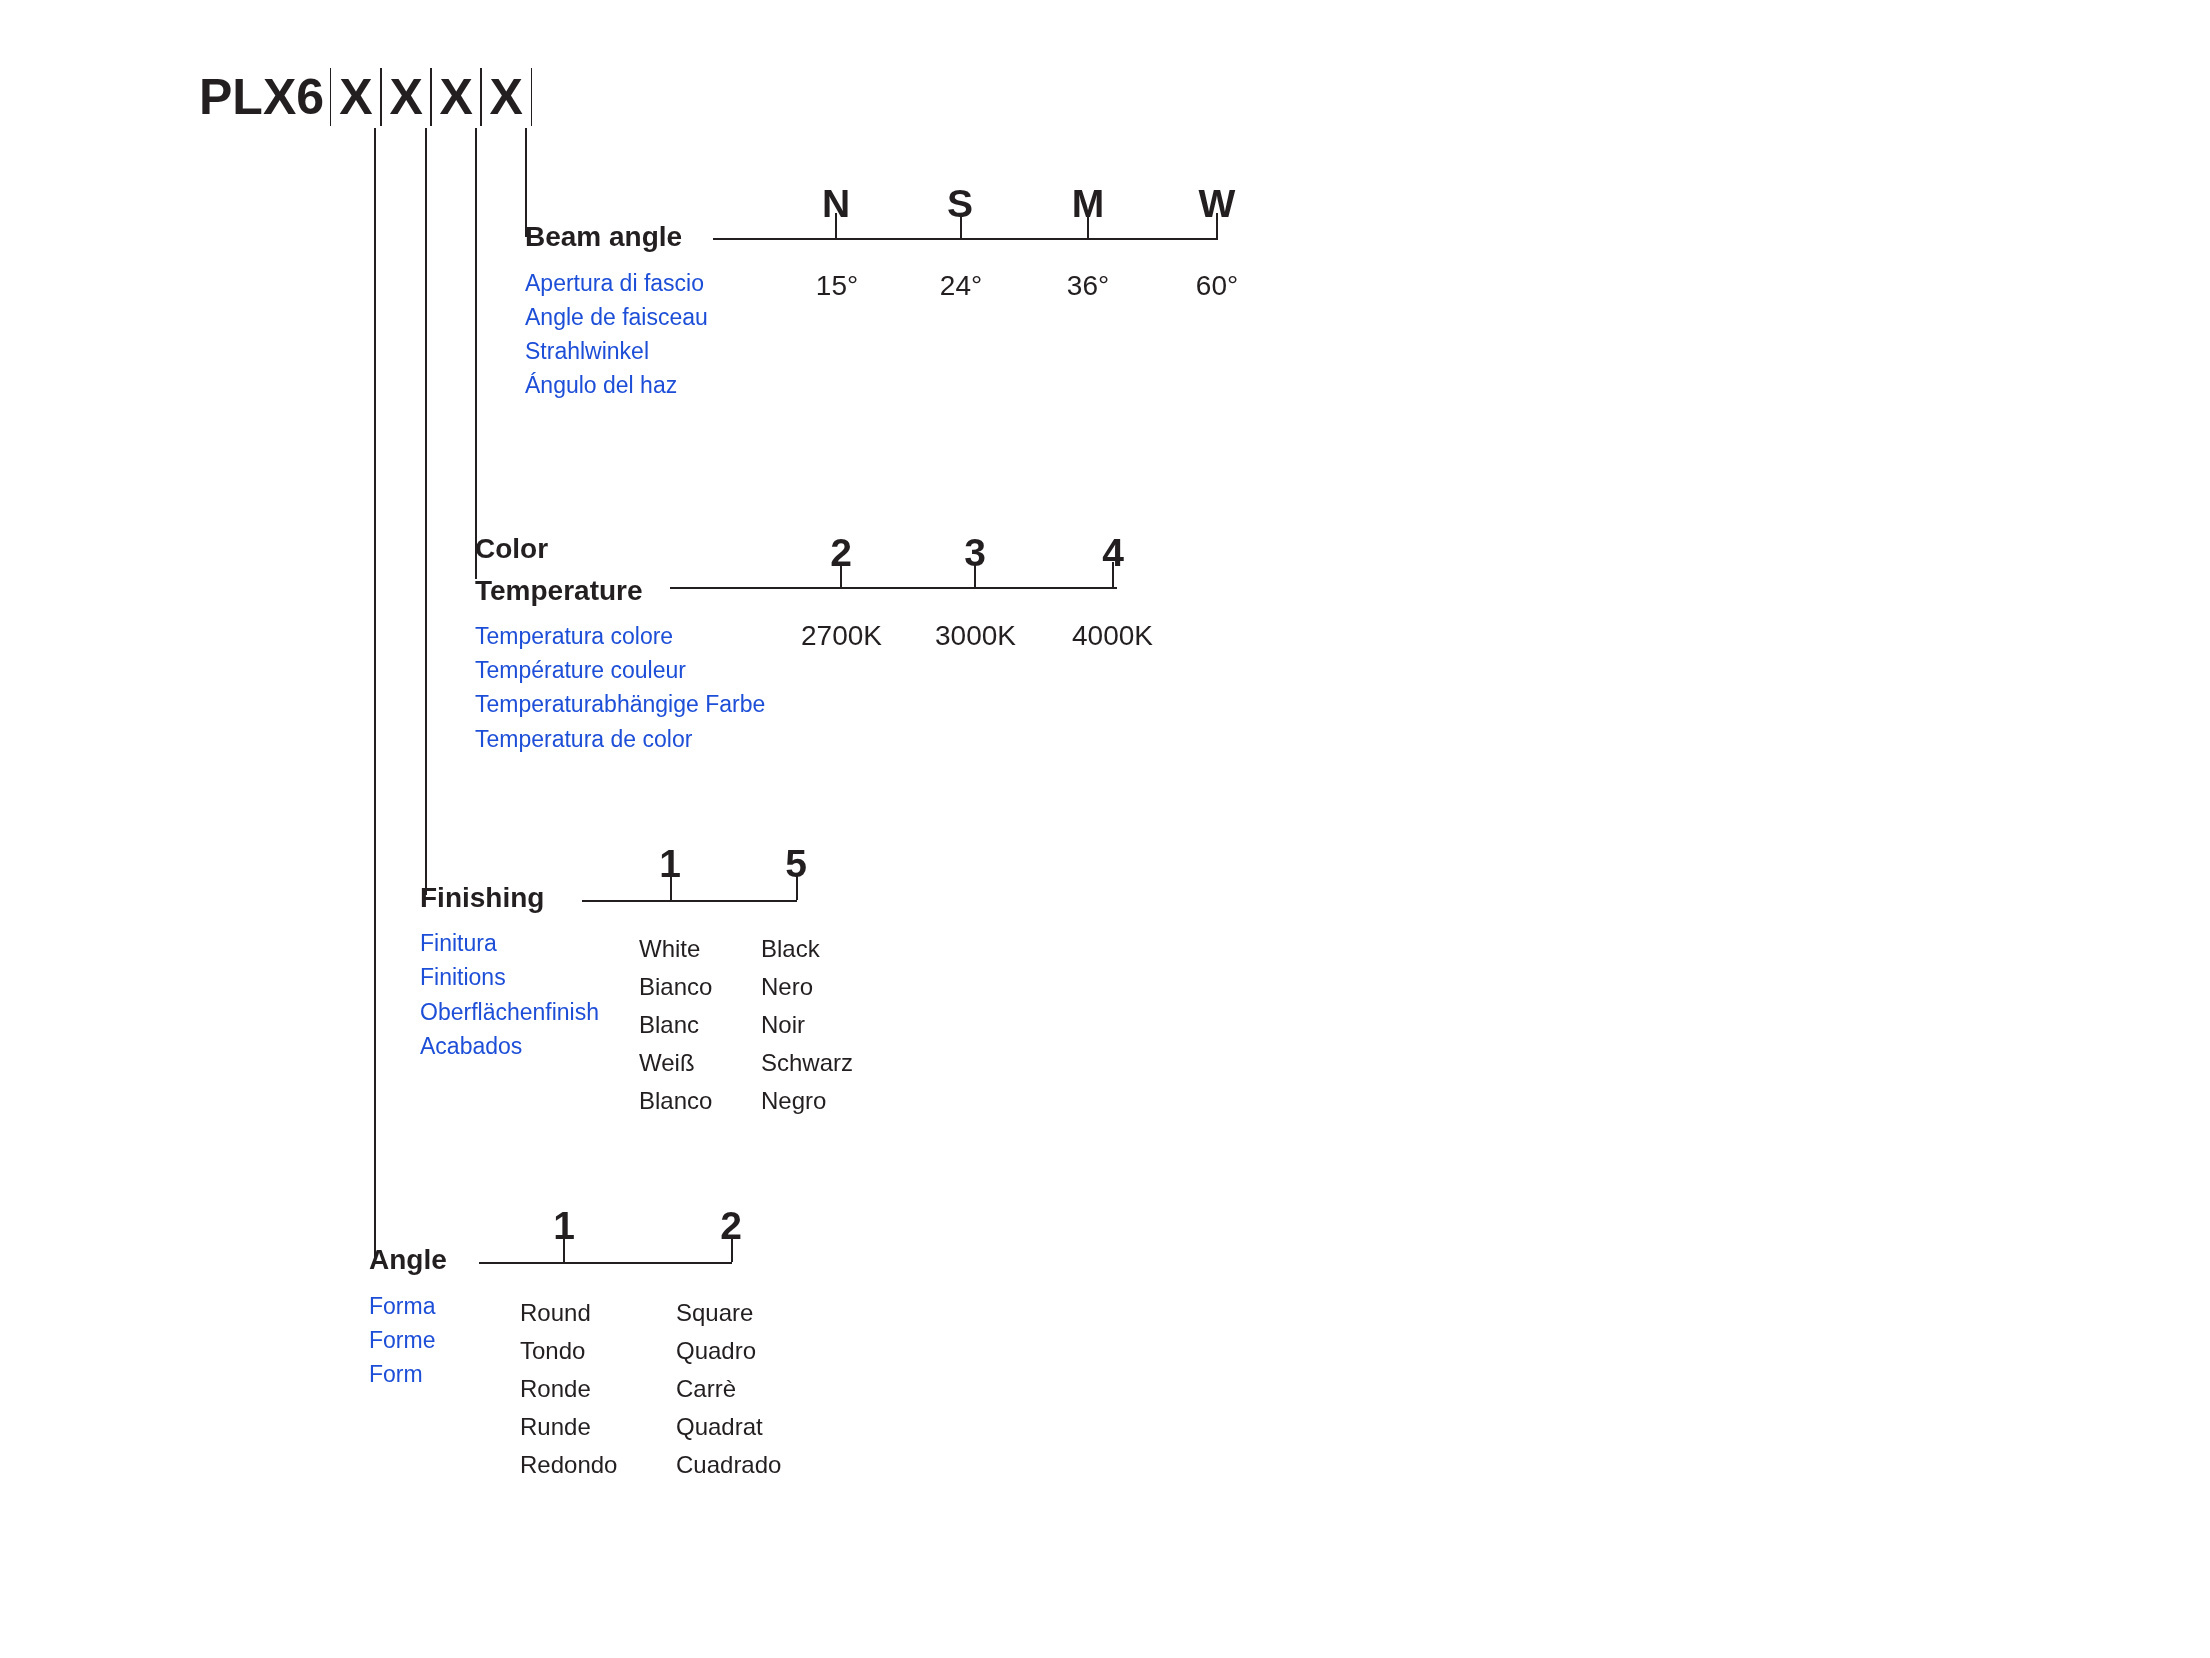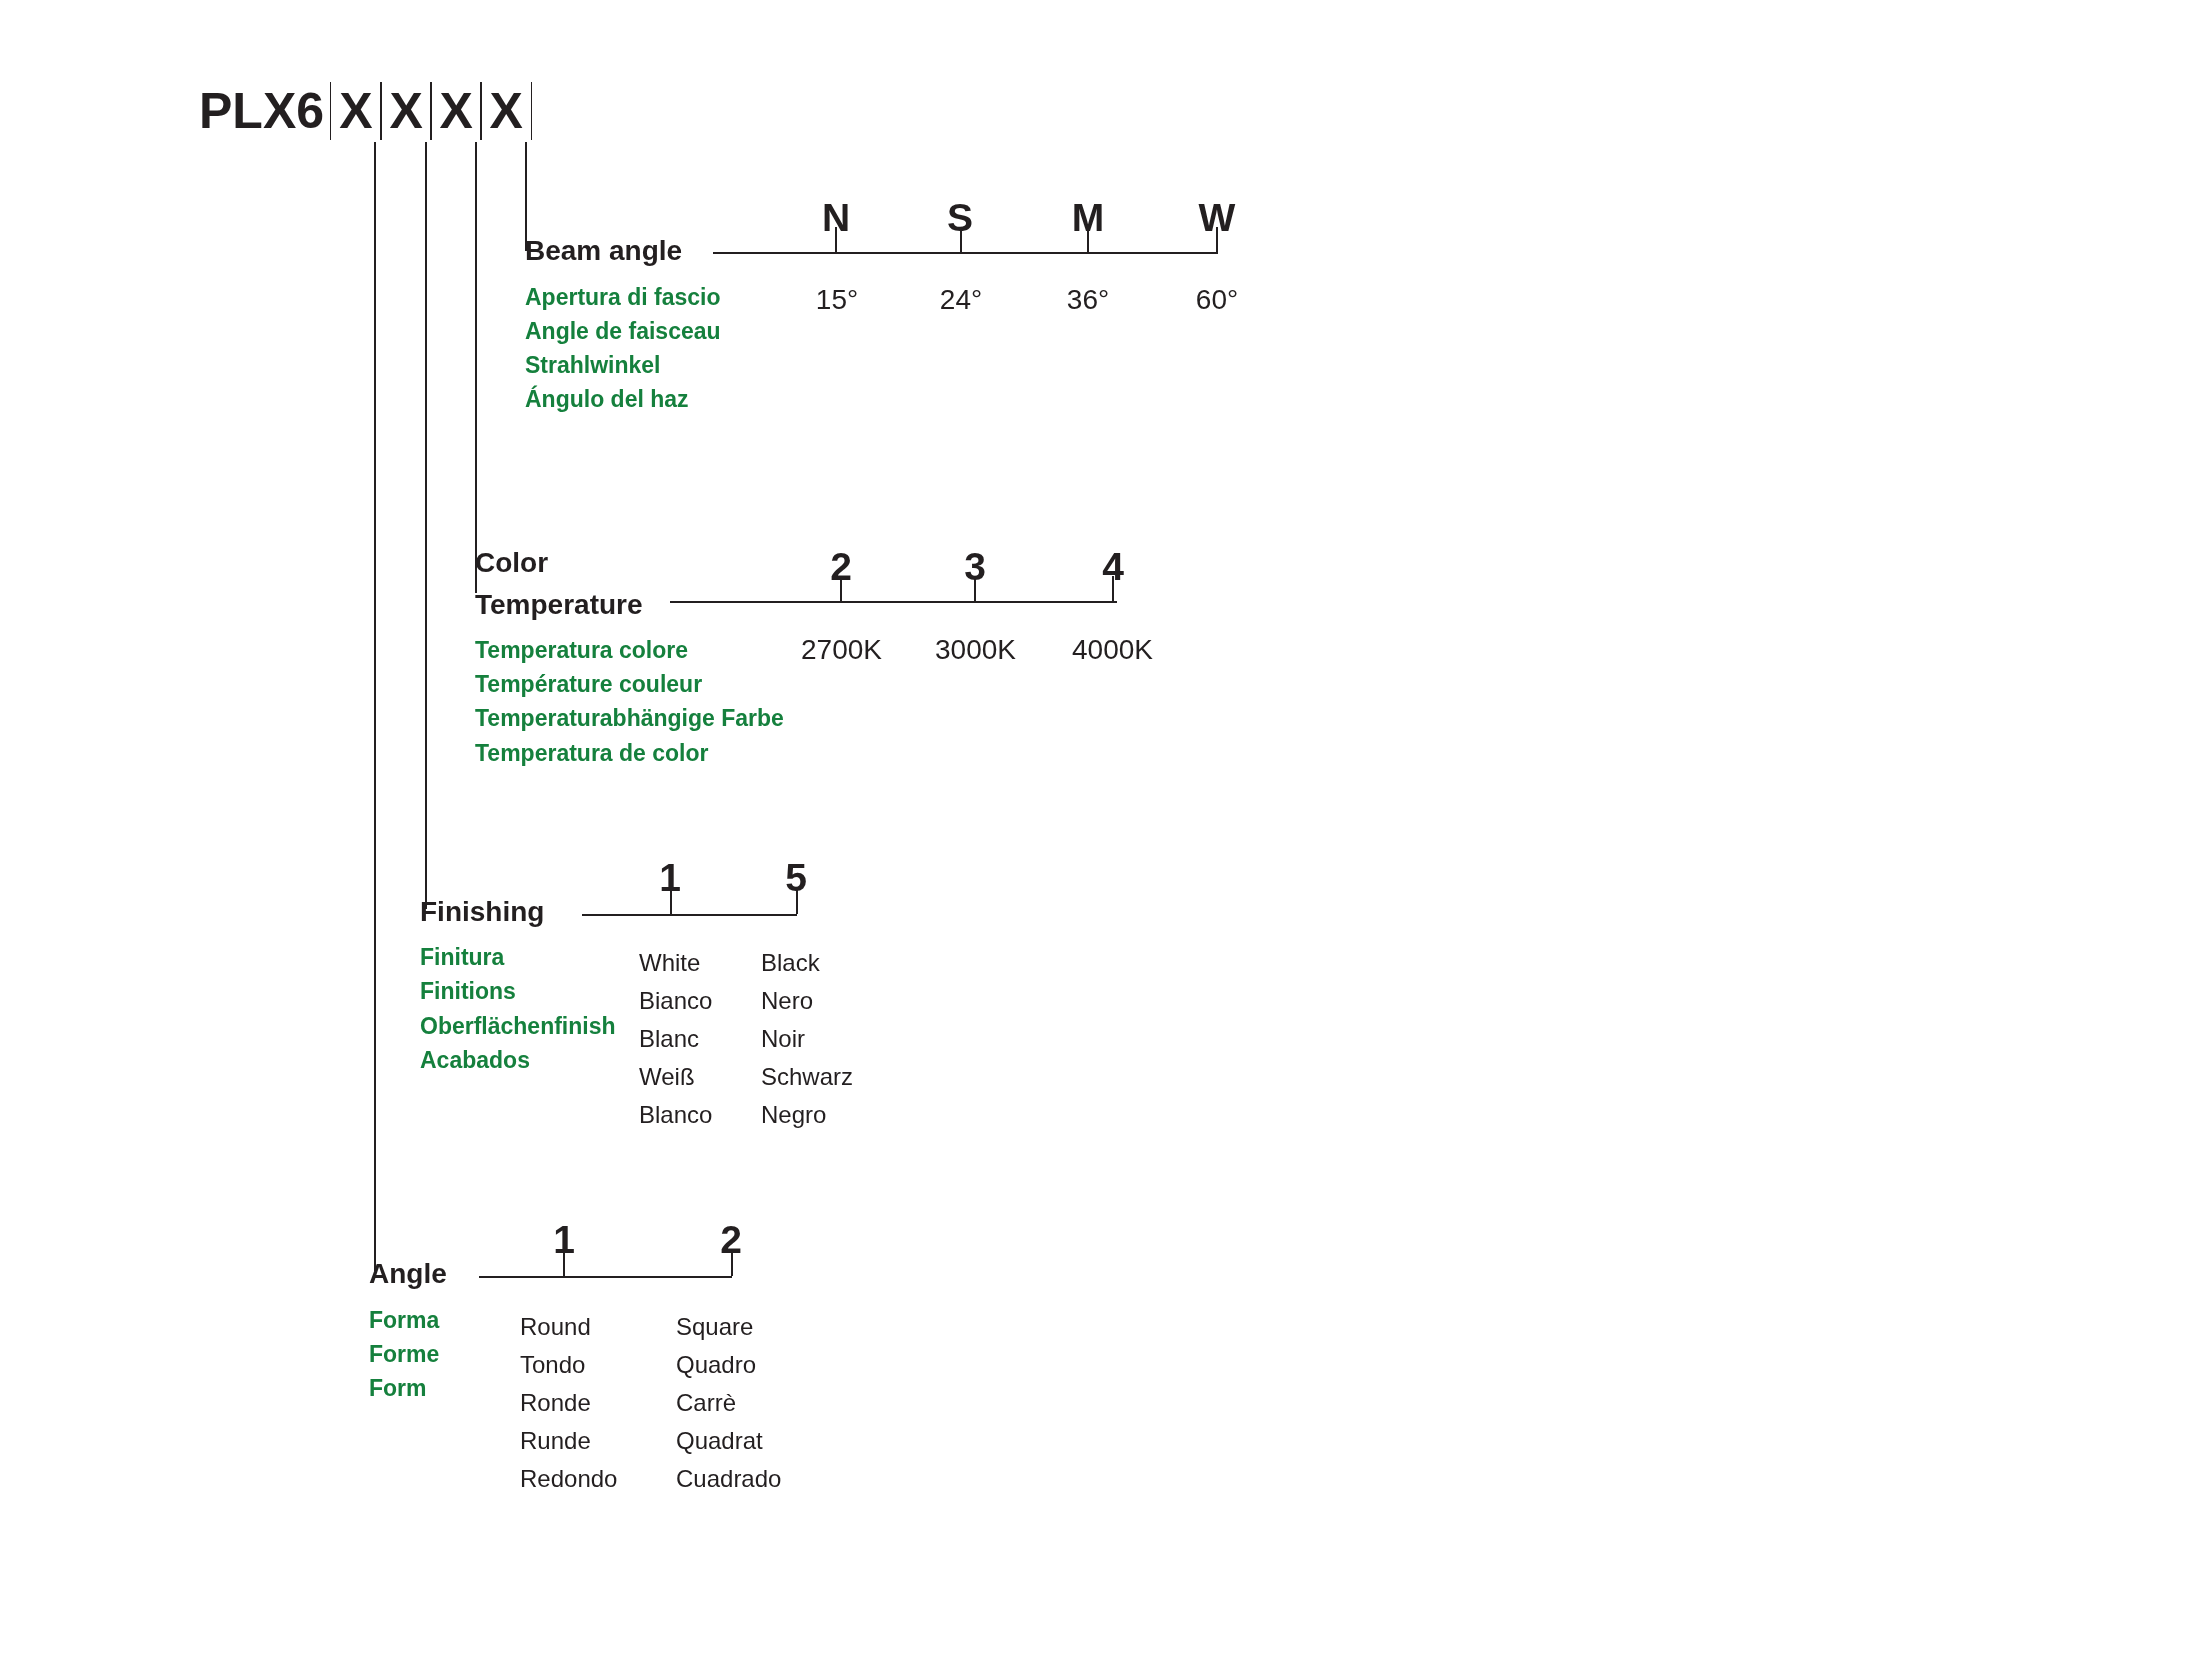--- a/index.html
+++ b/index.html
@@ -10,21 +10,21 @@
   body {
     width: 2211px;
     height: 1658px;
     position: relative;
     font-family: "Liberation Sans", sans-serif;
     color: #231f20;
     overflow: hidden;
   }
   .canvas {
     position: absolute;
-    left: 0; top: 16px;
+    left: 0; top: 2px;
     width: 2211px;
     height: 1234px;
   }
 
   
   #code-block {
     position: absolute;
     left: 199px;
     top: 66px;
     display: flex;
@@ -71,23 +71,22 @@
     position: absolute;
     font-size: 28px;
     font-weight: bold;
     line-height: 34px;
     white-space: nowrap;
   }
   .section-langs {
     position: absolute;
     font-size: 23px;
     line-height: 34px;
-    color: #15803d;
-    white-space: nowrap;
-    font-weight: bold;
+    color: #1d4ed8;
+    white-space: nowrap;
   }
   .opt-code {
     position: absolute;
     font-size: 39px;
     font-weight: bold;
     line-height: 43px;
     text-align: center;
     white-space: nowrap;
   }
   .opt-val {

